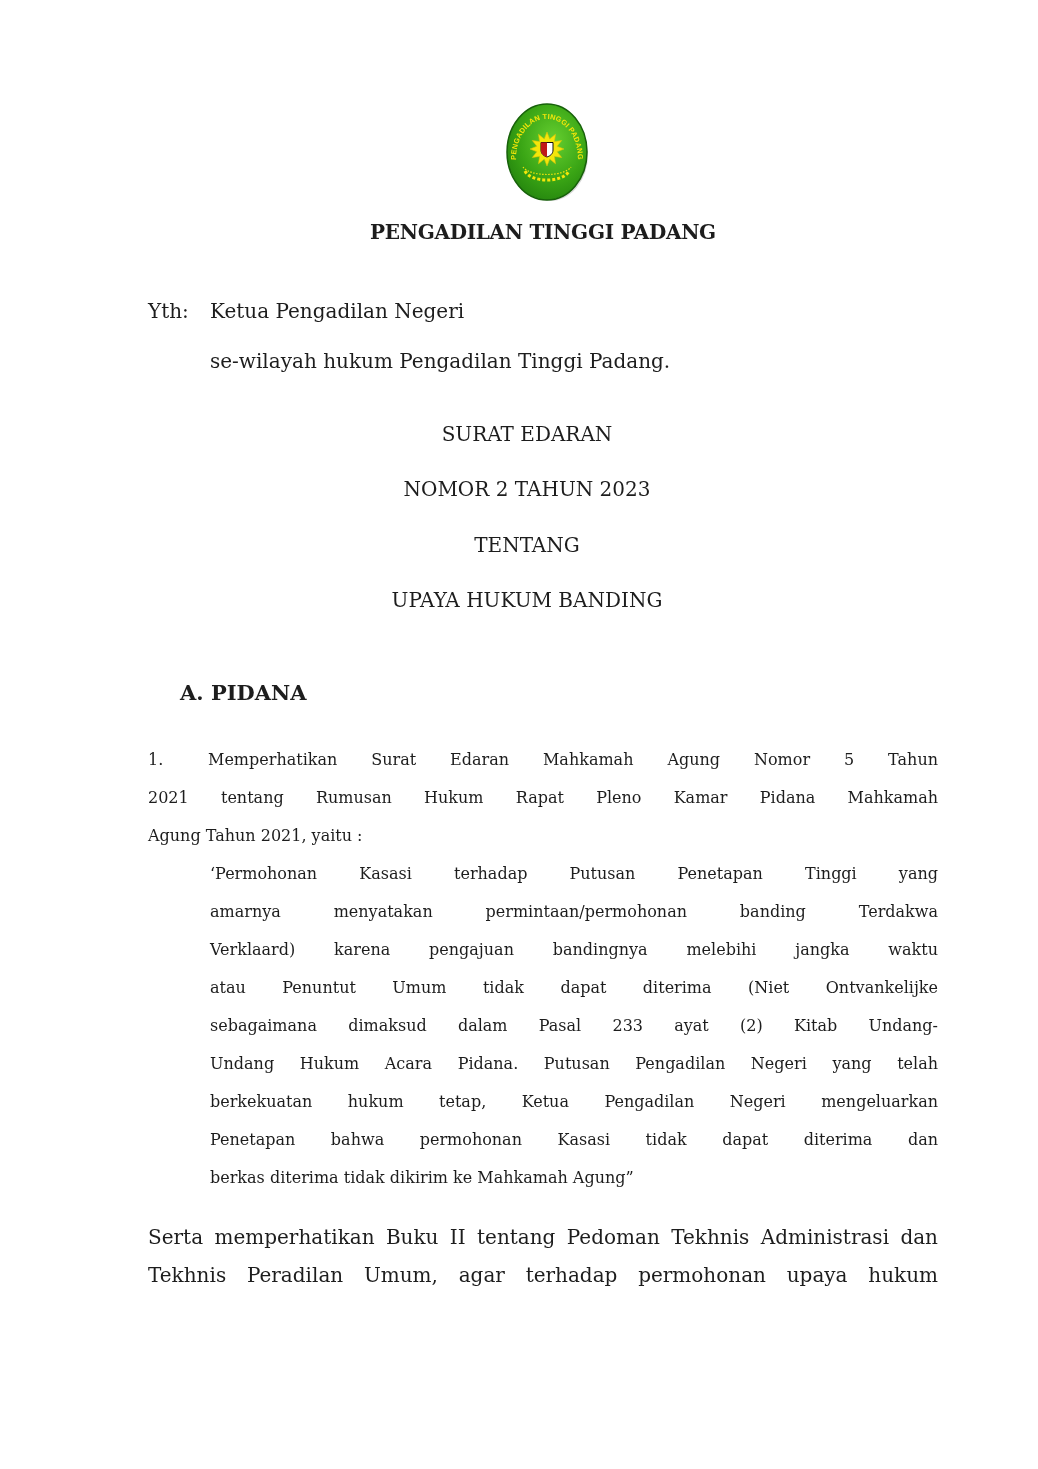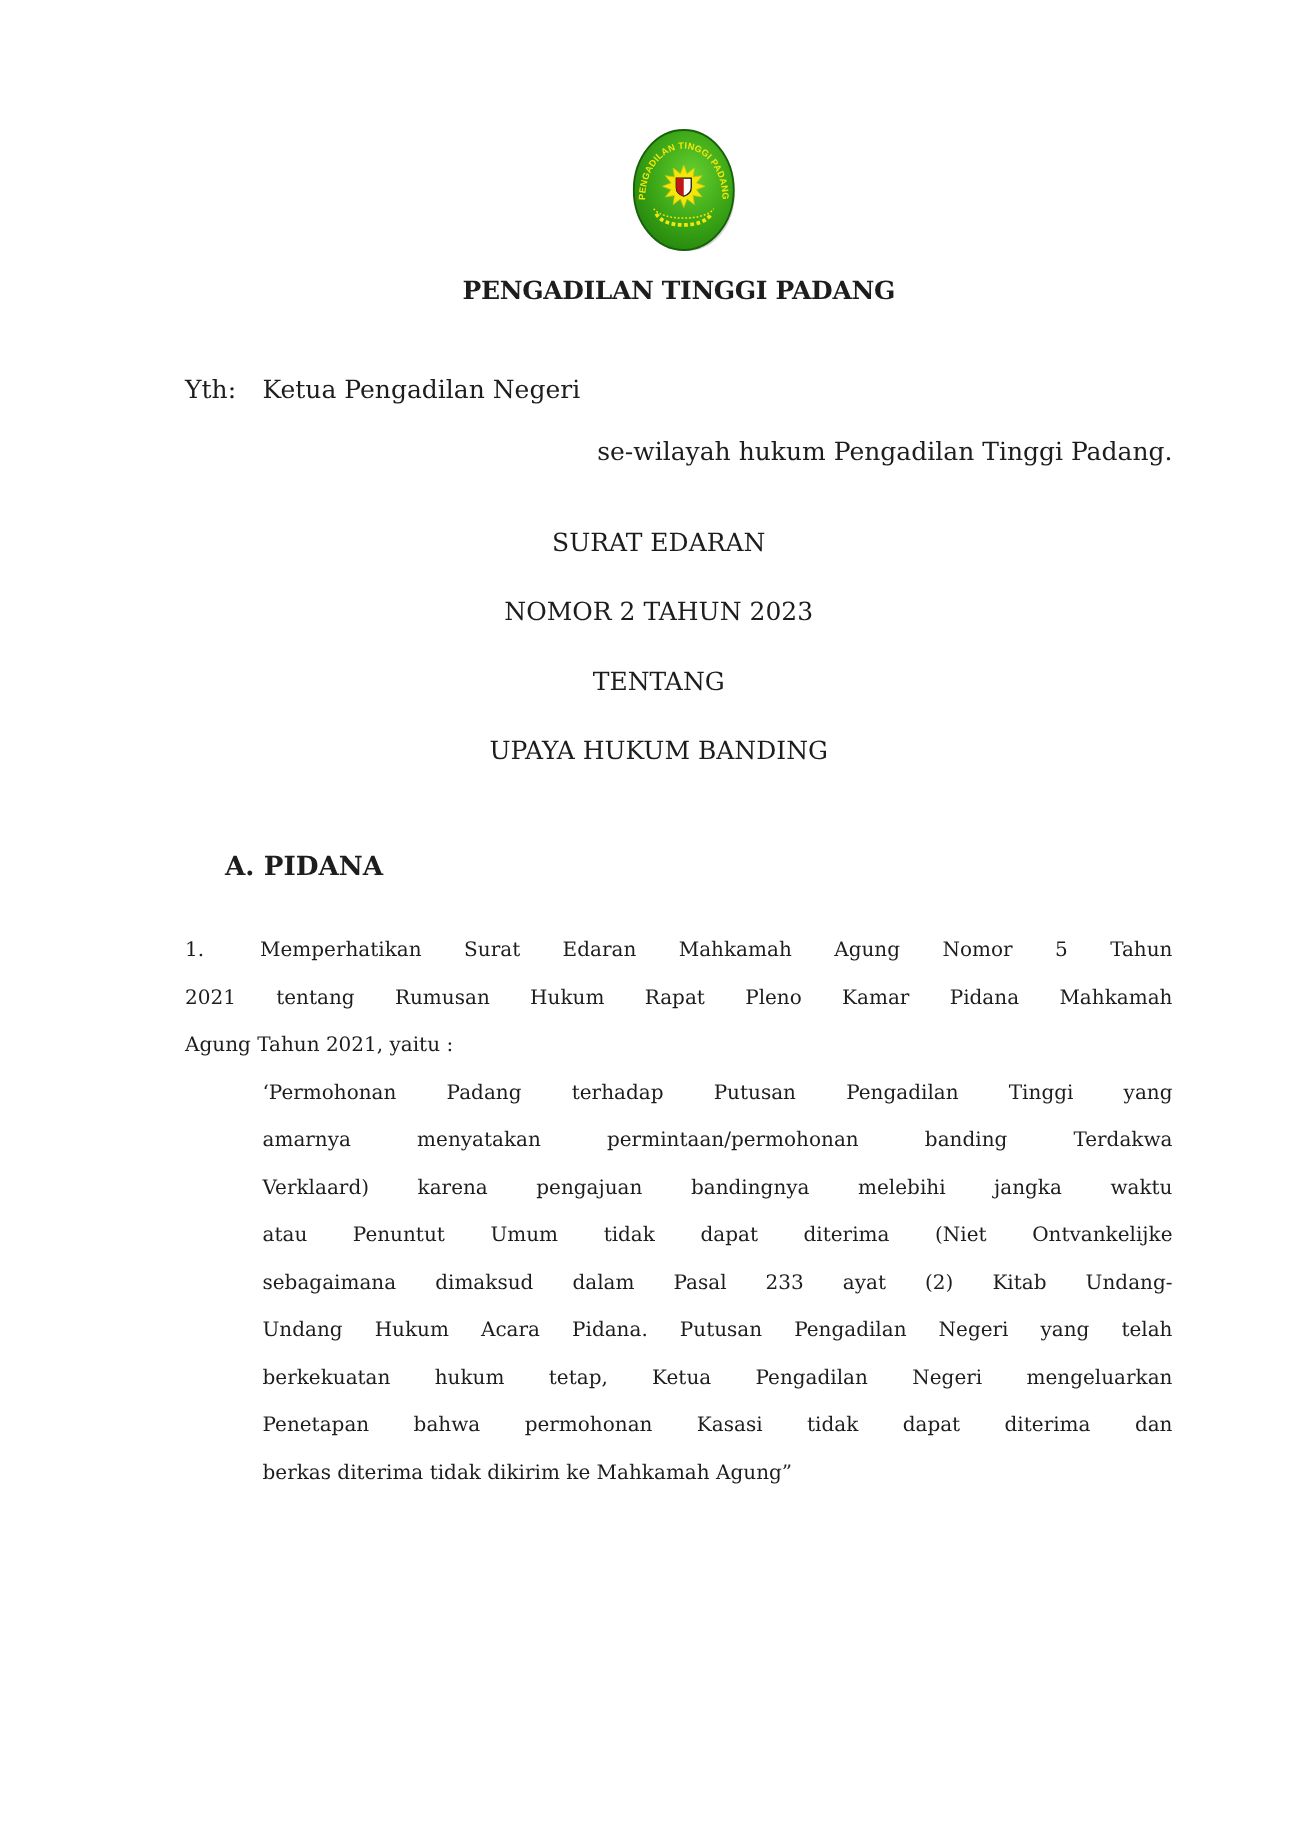--- a/index.html
+++ b/index.html
@@ -17,21 +17,21 @@
   .org-title {
     position: absolute; left: 148px; top: 219px; width: 790px;
     text-align: center; font-weight: bold; font-size: 20px; line-height: 26px;
     letter-spacing: -0.3px;
   }
   .recipient {
     position: absolute; left: 148px; top: 286px; width: 790px;
     font-size: 20px; line-height: 50px;
   }
   .recipient .yth-label { display: inline-block; width: 62px; }
-  .recipient .scope-line { padding-left: 62px; text-align: right; }
+  .recipient .scope-line { padding-left: 62px; }
   .subject {
     position: absolute; left: 132px; top: 407px; width: 790px;
     font-size: 20px; line-height: 55.3px;
   }
   .subject .jline { text-align: center; text-align-last: center; }
   .section-heading {
     position: absolute; left: 180px; top: 678px;
     font-weight: bold; font-size: 21px; line-height: 30px;
   }
   .body-block {
@@ -95,26 +95,30 @@
 
   <div class="body-block">
     <div class="jline">
       <span class="num">1.</span><span>Memperhatikan Surat Edaran Mahkamah Agung Nomor 5 Tahun</span>
     </div>
     <div>
         <div class="jline">2021 tentang Rumusan Hukum Rapat Pleno Kamar Pidana Mahkamah</div>
         <div class="jline ll">Agung Tahun 2021, yaitu :</div>
       </div>
     <div class="quote-block">
-        <div class="jline">‘Permohonan Padang terhadap Putusan Pengadilan Tinggi yang</div>
+        <div class="jline">‘Permohonan Kasasi terhadap Putusan Penetapan Tinggi yang</div>
         <div class="jline">amarnya menyatakan permintaan/permohonan banding Terdakwa</div>
         <div class="jline">Verklaard) karena pengajuan bandingnya melebihi jangka waktu</div>
         <div class="jline">atau Penuntut Umum tidak dapat diterima (Niet Ontvankelijke</div>
         <div class="jline">sebagaimana dimaksud dalam Pasal 233 ayat (2) Kitab Undang-</div>
         <div class="jline">Undang Hukum Acara Pidana. Putusan Pengadilan Negeri yang telah</div>
         <div class="jline">berkekuatan hukum tetap, Ketua Pengadilan Negeri mengeluarkan</div>
         <div class="jline">Penetapan bahwa permohonan Kasasi tidak dapat diterima dan</div>
         <div class="jline ll">berkas diterima tidak dikirim ke Mahkamah Agung”</div>
       </div>
   </div>
 
+  <div class="para2">
+      <div class="jline">Serta memperhatikan Buku II tentang Pedoman Tekhnis Administrasi dan</div>
+      <div class="jline">Tekhnis Peradilan Umum, agar terhadap permohonan upaya hukum</div>
+    </div>
 
 </div>
 
 </body></html>

